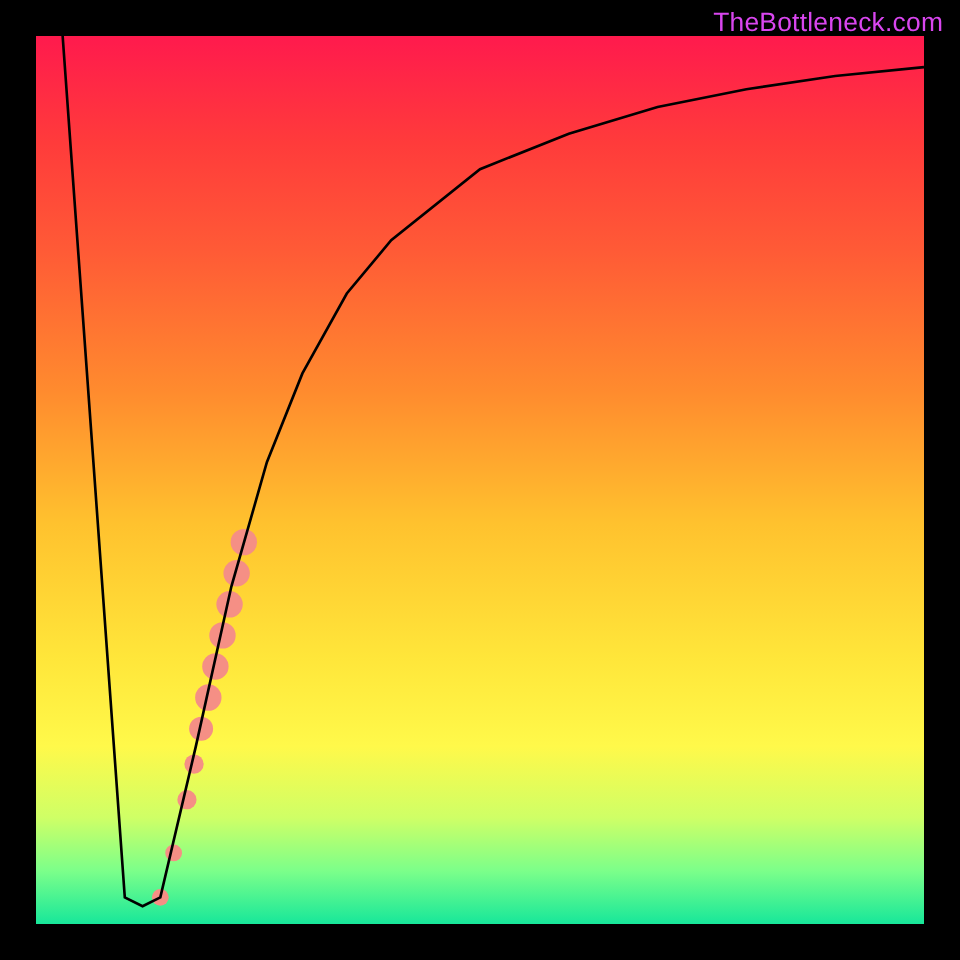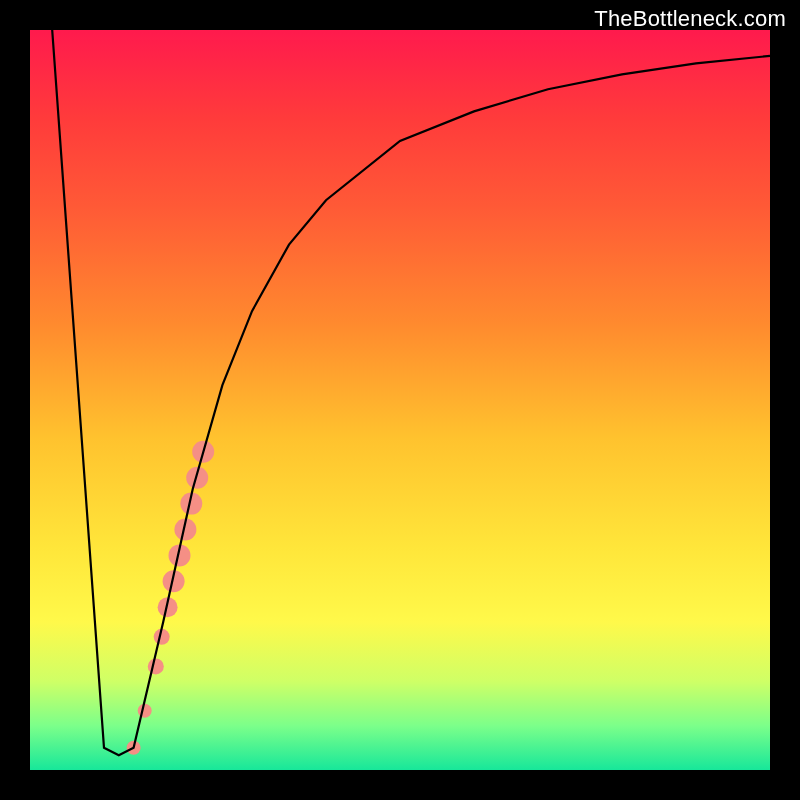--- a/index.html
+++ b/index.html
@@ -32,21 +32,21 @@
       #ffe63a 70%,
       #fff94a 80%,
       #cfff66 88%,
       #7cff8a 94%,
       #17e79a 100%);
   }
   .watermark {
     position: absolute;
     top: 6px;
     right: 14px;
-    color: #ffffff;
+    color: #d946ef;
     font-size: 22px;
     letter-spacing: 0.2px;
     font-weight: 500;
     user-select: none;
   }
   svg.curve {
     position: absolute;
     left: 0;
     top: 0;
     width: 740px;

